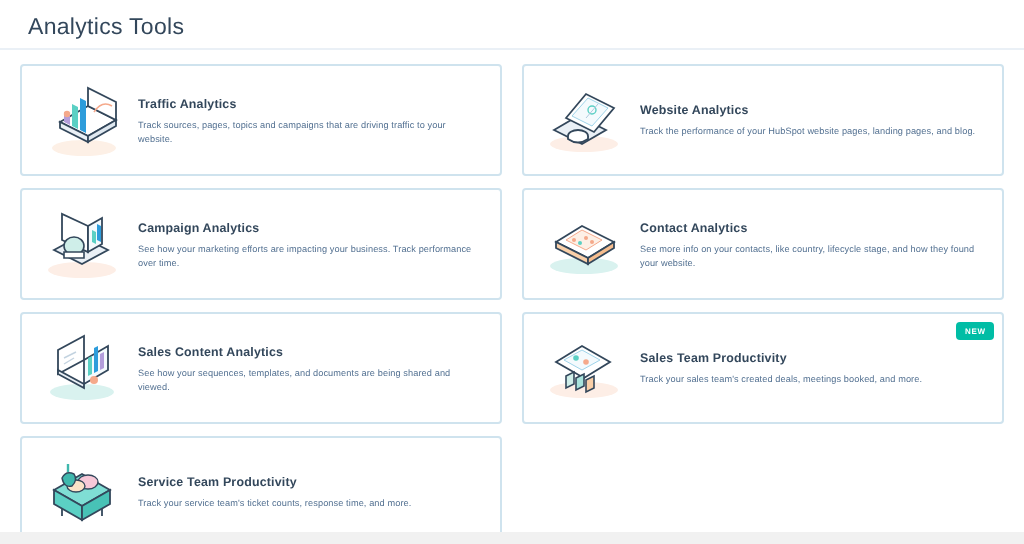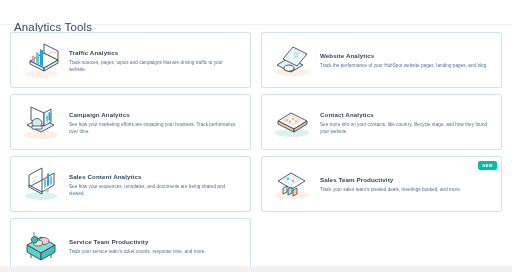--- a/index.html
+++ b/index.html
@@ -13,21 +13,21 @@
   body {
     font-family: "Liberation Sans", sans-serif;
     background: #ffffff;
     color: #33475b;
     position: relative;
   }
 
   
   .page-header {
     height: 25px;
-    padding: 20px 0 0 14px;
+    padding: 7px 0 0 14px;
     border-bottom: 1px solid #eaf0f6;
     background: #ffffff;
   }
   .page-title {
     font-size: 11.5px;
     font-weight: 400;
     color: #33475b;
     letter-spacing: 0.15px;
     line-height: 15px;
   }

